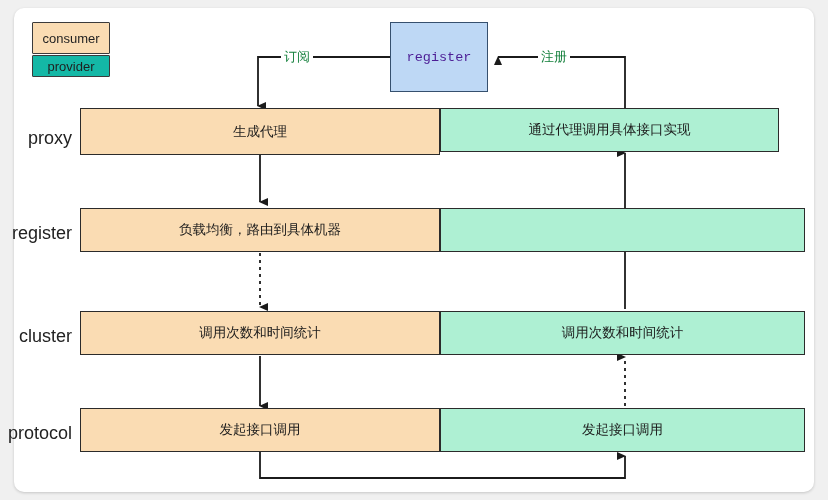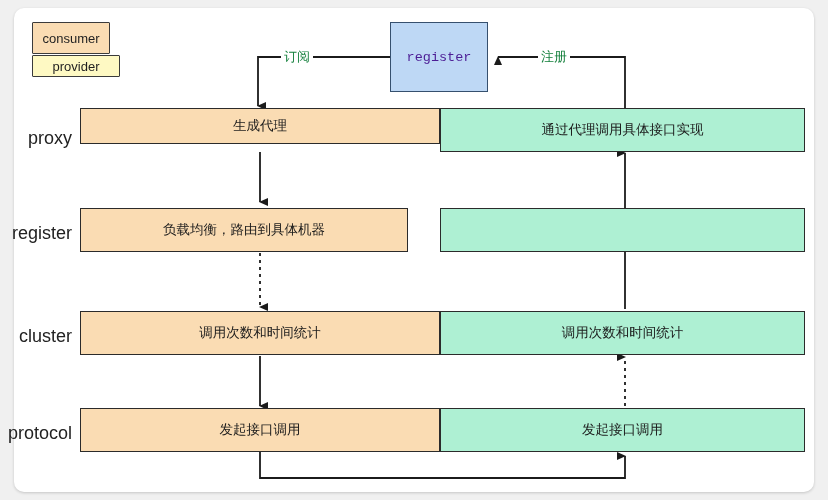--- a/index.html
+++ b/index.html
@@ -41,22 +41,22 @@
     display: flex;
     align-items: center;
     justify-content: center;
     border-radius: 1px;
   }
   #legend-consumer {
     left: 32px; top: 22px; width: 78px; height: 32px;
     background: #fadcb3;
   }
   #legend-provider {
-    left: 32px; top: 55px; width: 88px; height: 22px;
-    background: #fef9c3;
+    left: 32px; top: 55px; width: 78px; height: 22px;
+    background: #14b8a6;
   }
   #register-box {
     position: absolute;
     left: 390px; top: 22px; width: 98px; height: 70px;
     background: #bed8f5;
     border: 1.5px solid #36506e;
     box-sizing: border-box;
     display: flex;
     align-items: center;
     justify-content: center;
@@ -159,28 +159,28 @@
   </div>
 
   <div class="edge-label" id="label-subscribe">订阅</div>
   <div class="edge-label" id="label-register">注册</div>
 
   <div class="row-label" style="left:10px; top:128px; width:62px;">proxy</div>
   <div class="row-label" style="left:10px; top:223px; width:62px;">register</div>
   <div class="row-label" style="left:8px; top:326px; width:64px;">cluster</div>
   <div class="row-label" style="left:6px; top:423px; width:66px;">protocol</div>
 
-  <div class="cell consumer" style="left:80px; top:108px; width:360px; height:36px;">
+  <div class="cell consumer" style="left:80px; top:108px; width:360px; height:47px;">
     <span>生成代理</span>
   </div>
-  <div class="cell provider" style="left:440px; top:108px; width:365px; height:44px;">
+  <div class="cell provider" style="left:440px; top:108px; width:339px; height:44px;">
     <span>通过代理调用具体接口实现</span>
   </div>
 
-  <div class="cell consumer" style="left:80px; top:208px; width:328px; height:44px;">
+  <div class="cell consumer" style="left:80px; top:208px; width:360px; height:44px;">
     <span>负载均衡，路由到具体机器</span>
   </div>
   <div class="cell provider" style="left:440px; top:208px; width:365px; height:44px;">
     <span></span>
   </div>
 
   <div class="cell consumer" style="left:80px; top:311px; width:360px; height:44px;">
     <span>调用次数和时间统计</span>
   </div>
   <div class="cell provider" style="left:440px; top:311px; width:365px; height:44px;">

